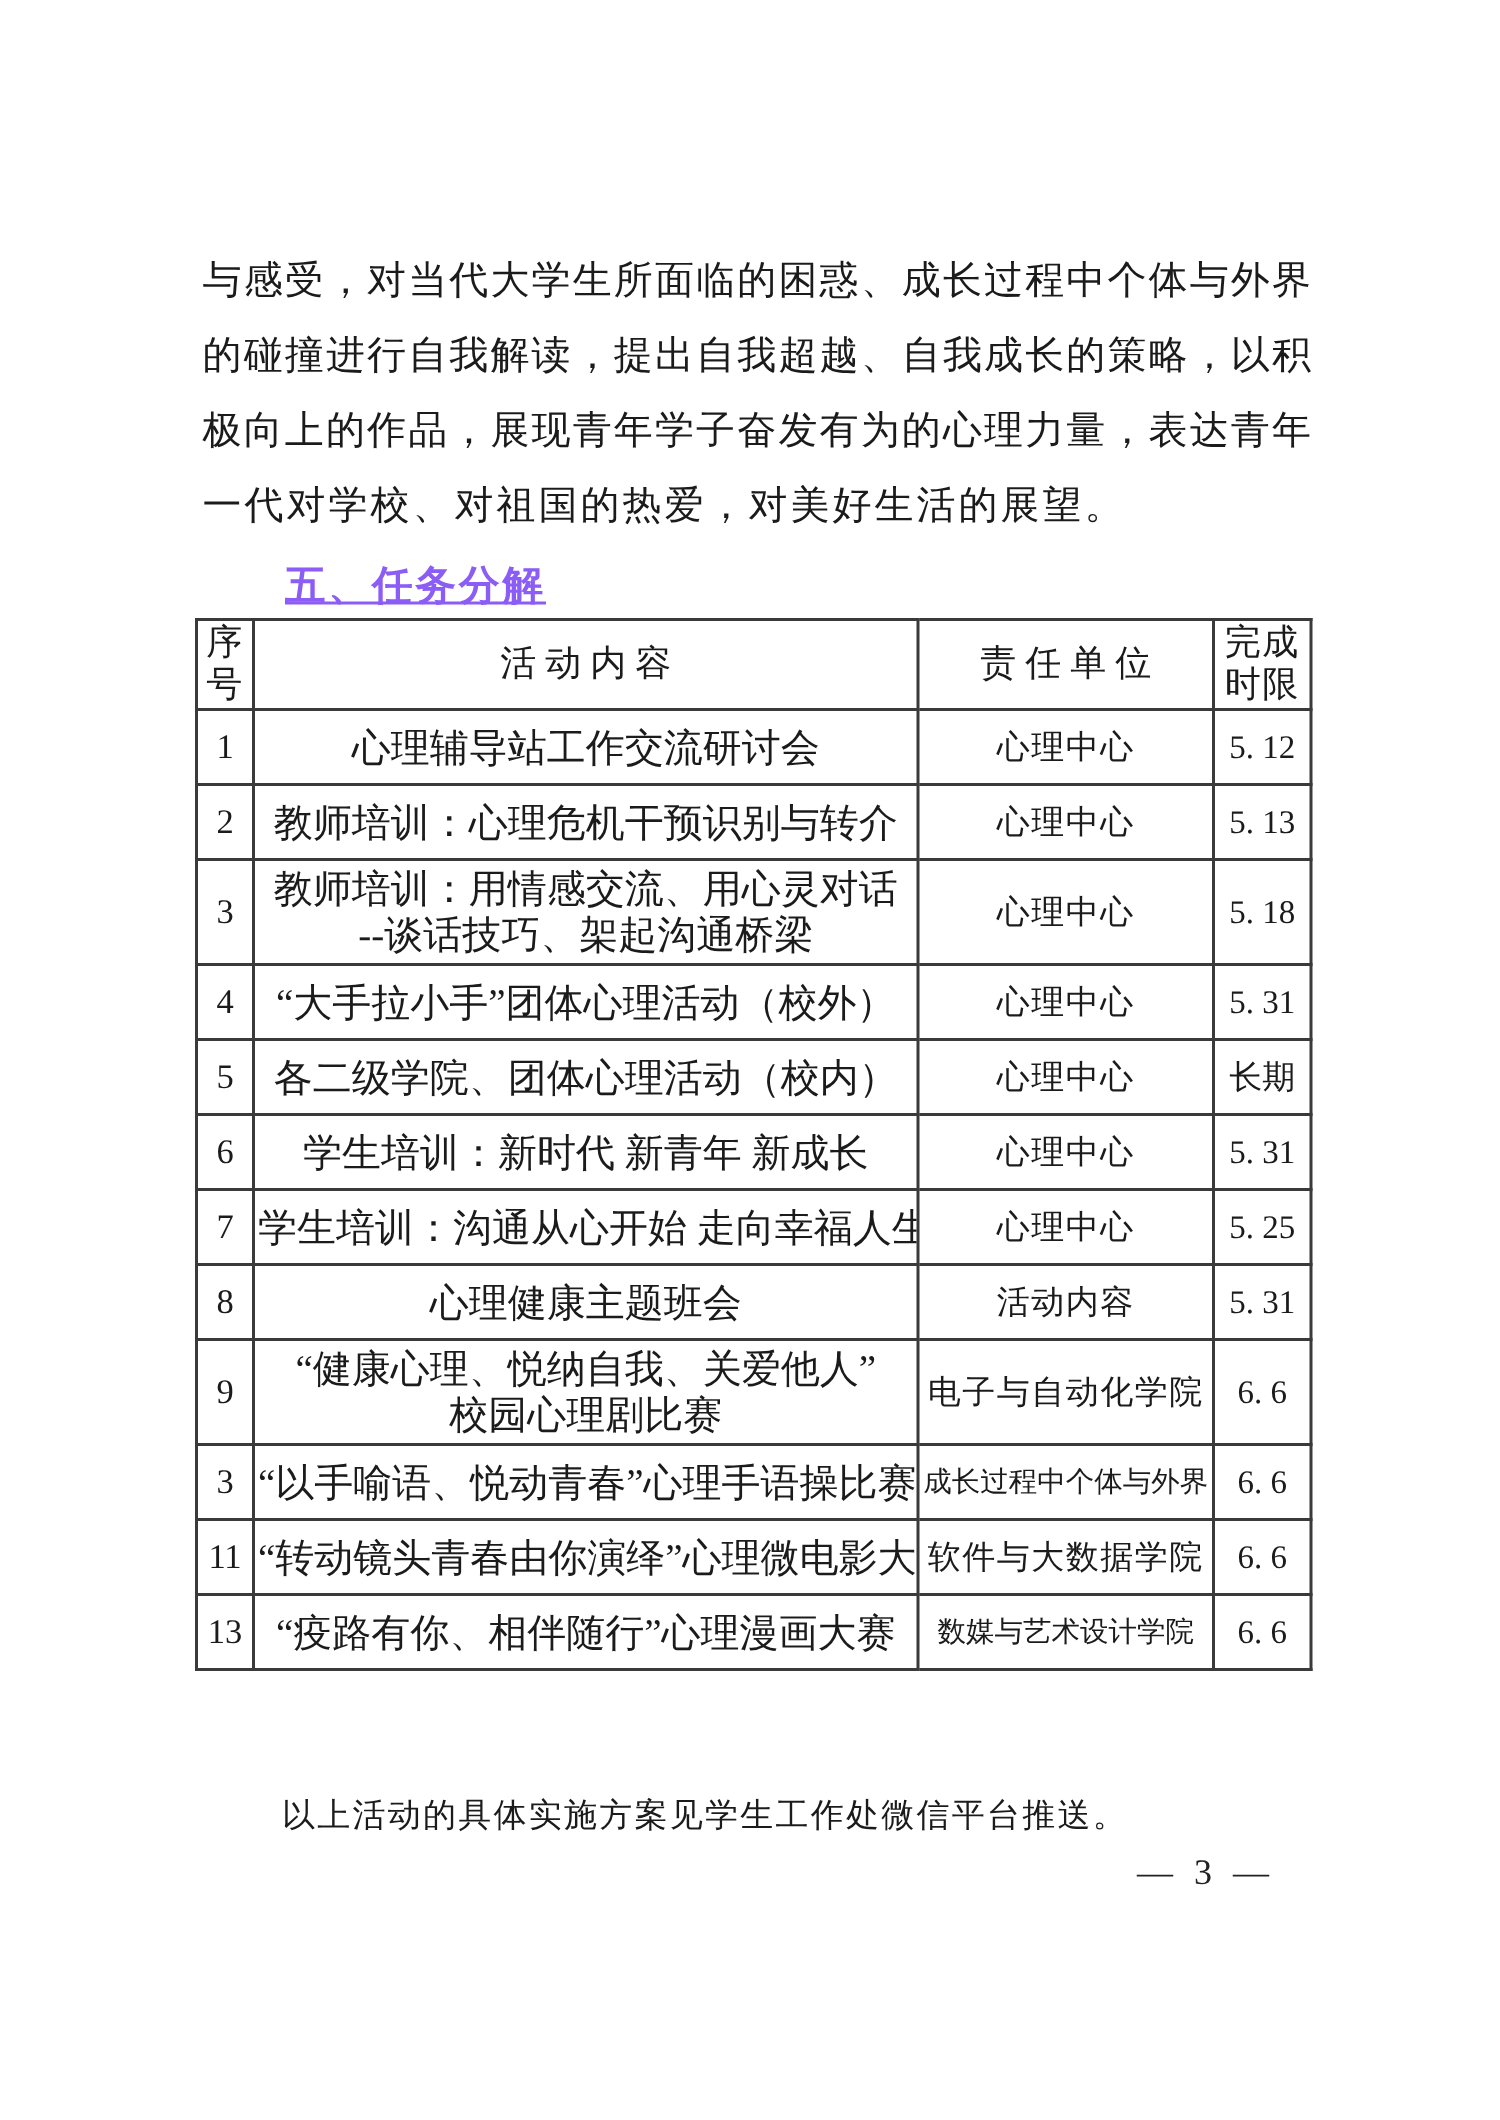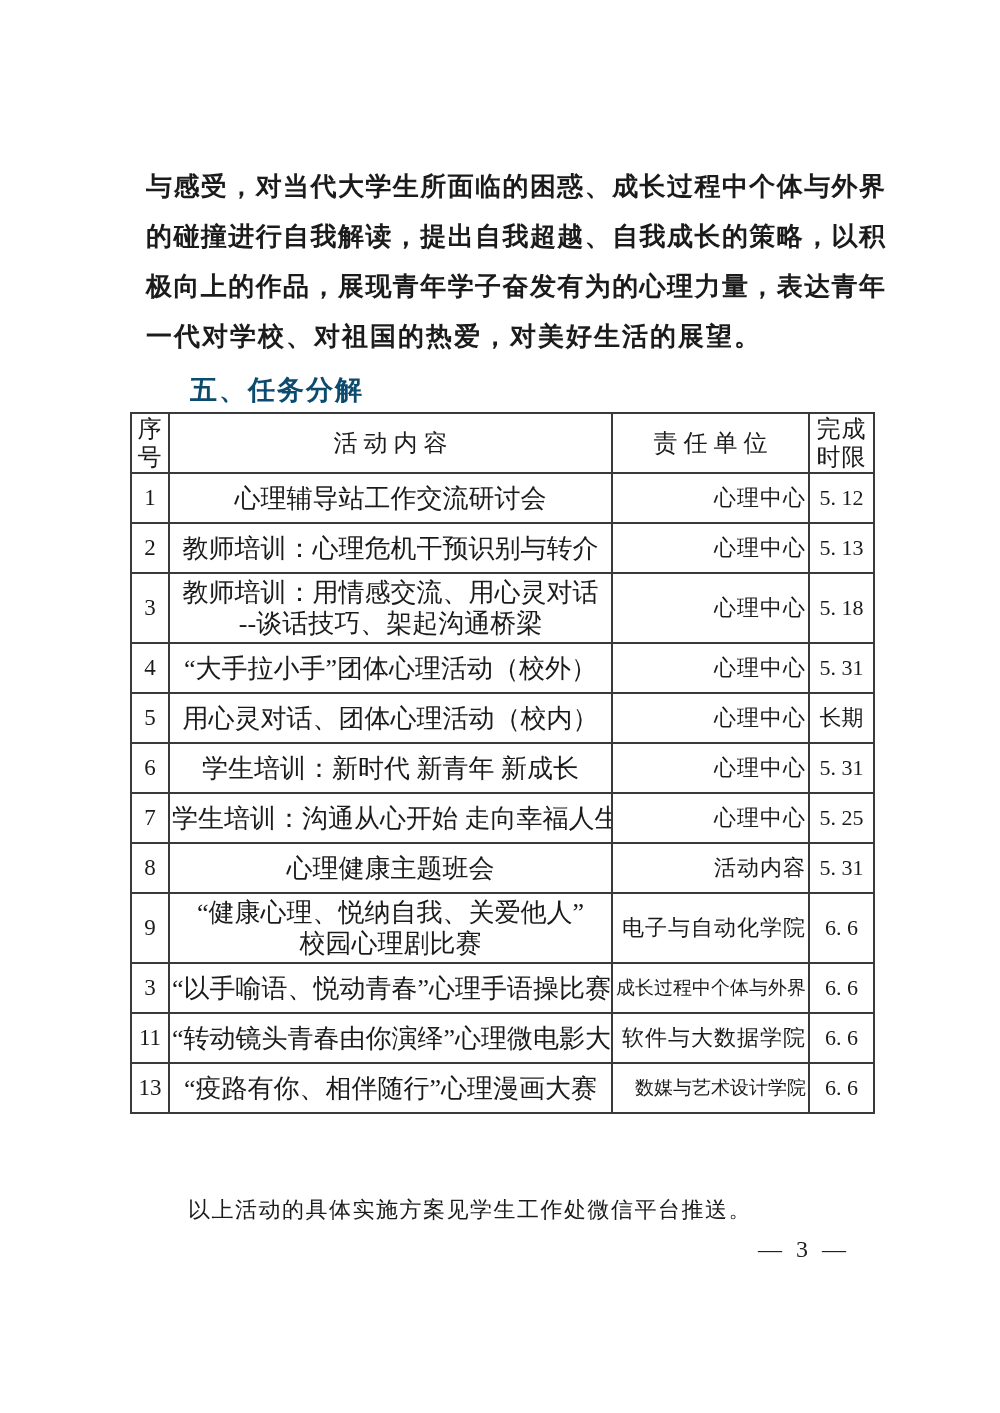--- a/index.html
+++ b/index.html
@@ -8,24 +8,23 @@
     position: relative;
     width: 1000px;
     height: 1413px;
     background: #ffffff;
     color: #1b1b1b;
     font-family: "Liberation Serif", "DejaVu Serif", serif;
     overflow: hidden;
   }
   .body-text {
     position: absolute;
-    left: 146px;
+    left: 135px;
     top: 162px;
     width: 740px;
-    font-weight: bold;
   }
   .para-line {
     font-size: 26px;
     line-height: 50px;
     height: 50px;
     white-space: nowrap;
     text-align: justify;
     text-align-last: justify;
     letter-spacing: 1px;
   }
@@ -35,21 +34,22 @@
     letter-spacing: 2px;
   }
   .section-heading {
     position: absolute;
     left: 190px;
     top: 372px;
     font-family: "Liberation Sans", "DejaVu Sans", sans-serif;
     font-weight: bold;
     font-size: 27px;
     letter-spacing: 2px;
-    color: #0c4a6e;
+    color: #8b5cf6;
+    text-decoration: underline;
   }
   table.task-table {
     position: absolute;
     left: 130px;
     top: 412px;
     width: 743px;
     border-collapse: collapse;
     table-layout: fixed;
   }
   .task-table col.c-no { width: 38px; }
@@ -71,21 +71,21 @@
     line-height: 28px;
     word-break: break-all;
     letter-spacing: 1px;
   }
   .task-table th.hdr-spread { letter-spacing: 6px; text-indent: 6px; }
   .task-table tr.h-single td { height: 50px; }
   .task-table tr.h-double td { height: 70px; }
   td.cell-no { font-size: 23px; }
   td.cell-act { font-size: 26px; line-height: 31px; }
   .act-line { display: block; white-space: nowrap; }
-  td.cell-unit { font-size: 22px; white-space: nowrap; letter-spacing: 1px; text-align: right; }
+  td.cell-unit { font-size: 22px; white-space: nowrap; letter-spacing: 1px; }
   td.cell-unit.tight { font-size: 19px; letter-spacing: 0; }
   td.cell-dl { font-size: 22px; white-space: nowrap; }
   .footer-note {
     position: absolute;
     left: 188px;
     top: 1190px;
     width: 690px;
     font-size: 22px;
     line-height: 40px;
     letter-spacing: 1.5px;
@@ -159,21 +159,21 @@
         <td class="cell-no">4</td>
         <td class="cell-act">
             <span class="act-line">“大手拉小手”团体心理活动（校外）</span>
           </td>
         <td class="cell-unit">心理中心</td>
         <td class="cell-dl">5. 31</td>
       </tr>
       <tr class="h-single">
         <td class="cell-no">5</td>
         <td class="cell-act">
-            <span class="act-line">用心灵对话、团体心理活动（校内）</span>
+            <span class="act-line">各二级学院、团体心理活动（校内）</span>
           </td>
         <td class="cell-unit">心理中心</td>
         <td class="cell-dl">长期</td>
       </tr>
       <tr class="h-single">
         <td class="cell-no">6</td>
         <td class="cell-act">
             <span class="act-line">学生培训：新时代 新青年 新成长</span>
           </td>
         <td class="cell-unit">心理中心</td>

